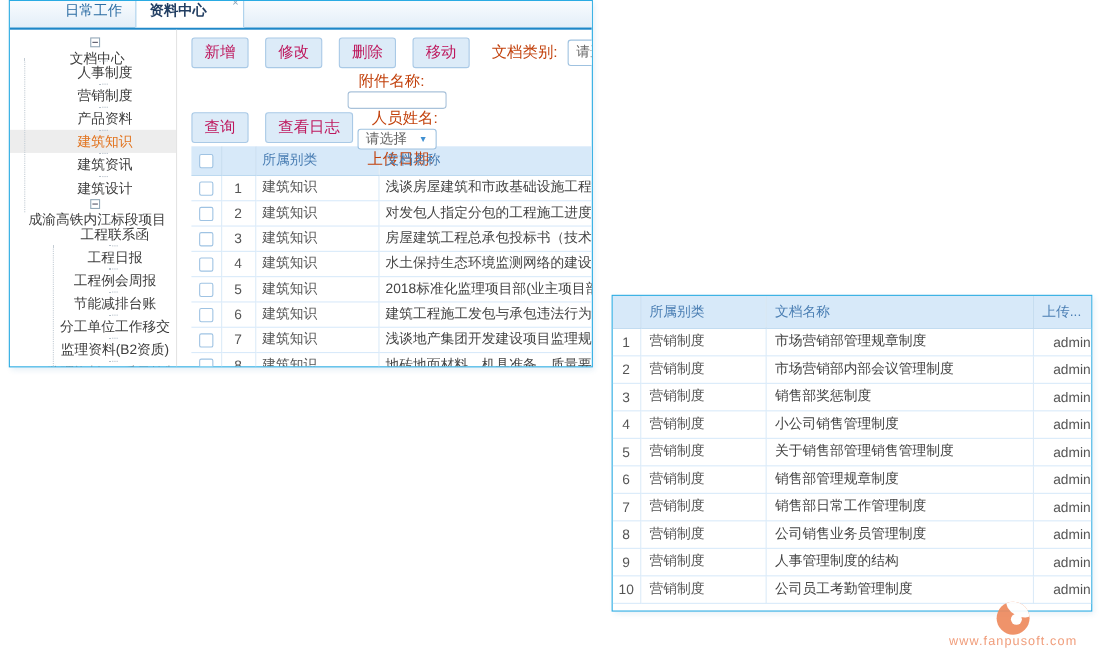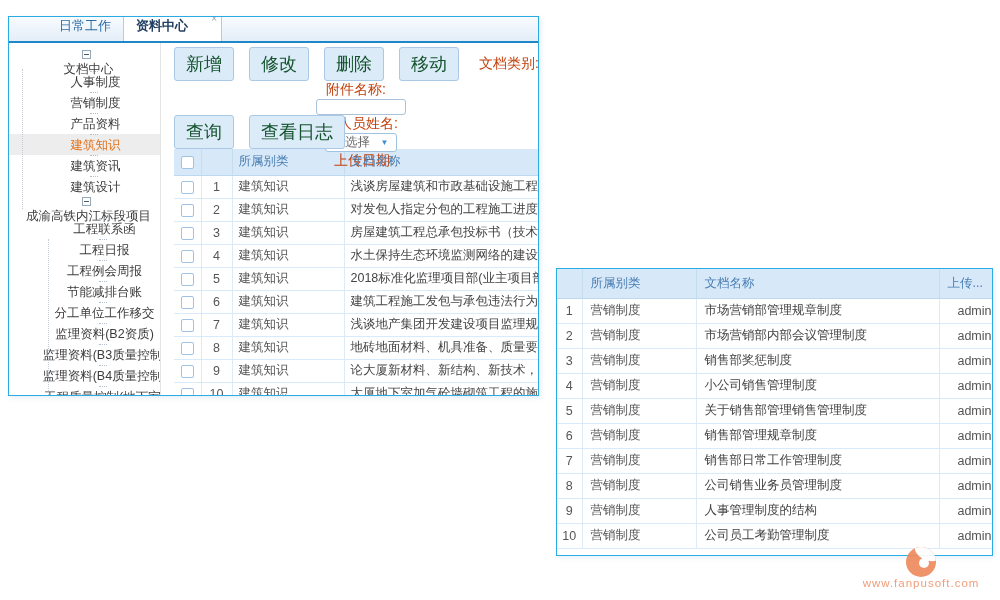--- a/index.html
+++ b/index.html
@@ -1,20 +1,20 @@
 <!DOCTYPE html>
 <html><head>
 <meta charset="utf-8">
 <style>
   * { margin:0; padding:0; box-sizing:border-box; }
   html,body { width:1000px; height:600px; background:#ffffff; font-family:"Liberation Sans","DejaVu Sans",sans-serif; overflow:hidden; position:relative; }
 
   
   .left-panel{
-    position:absolute; left:8px; top:16px; width:531px; height:380px;
+    position:absolute; left:8px; top:0; width:531px; height:334px;
     background:#fff; border:1px solid #2aabe3; overflow:hidden;
     box-shadow:2px 2px 5px rgba(40,120,180,.12);
   }
   .tabbar{
     height:26px; background:linear-gradient(#f8fbfe,#e3eef8);
     border-bottom:2px solid #1e87c8; display:flex; align-items:flex-end; padding-left:38px;
   }
   .tab{ font-size:13px; color:#2b6ca3; padding:5px 12px 6px; cursor:default; }
   .tab.active{
     background:#fff; border:1px solid #a8cfec; border-bottom:none;
@@ -40,22 +40,22 @@
   .expander{ width:9px; height:9px; border:1px solid #93a8b8; background:#fff; position:relative; margin-right:4px; flex-shrink:0; }
   .expander::after{ content:""; position:absolute; left:1px; right:1px; top:3px; border-top:1px solid #556; }
 
   
   .content{ flex:1; overflow:hidden; padding-left:13px; }
   .trow{ display:flex; align-items:center; white-space:nowrap; }
   .trow1{ height:35px; margin-top:3px; }
   .trow2{ height:34px;flex-direction:column; }
   .trow3{ height:33px; }
   .btn{
-    background:#dcebf8; border:1px solid #a9c9e6; color:#14532d;
-    border-radius:3px; font-size:18px; padding:4px 11px; cursor:pointer; font-family:inherit;
+    background:#dcebf8; border:1px solid #a9c9e6; color:#be185d;
+    border-radius:3px; font-size:14px; padding:4px 11px; cursor:pointer; font-family:inherit;
   }
   .btn + .btn{ margin-left:15px; }
   .flabel{ font-size:14px; color:#c2410c; }
   .select{
     width:72px; height:24px; background:#fff; border:1px solid #9fc2e0; border-radius:3px;
     display:flex; align-items:center; justify-content:space-between; padding:0 7px; margin-left:9px; cursor:pointer;
   }
   .select .val{ font-size:12.5px; color:#666; }
   .select .caret{ font-size:8px; color:#3f8fd0; }
   .tinput{

